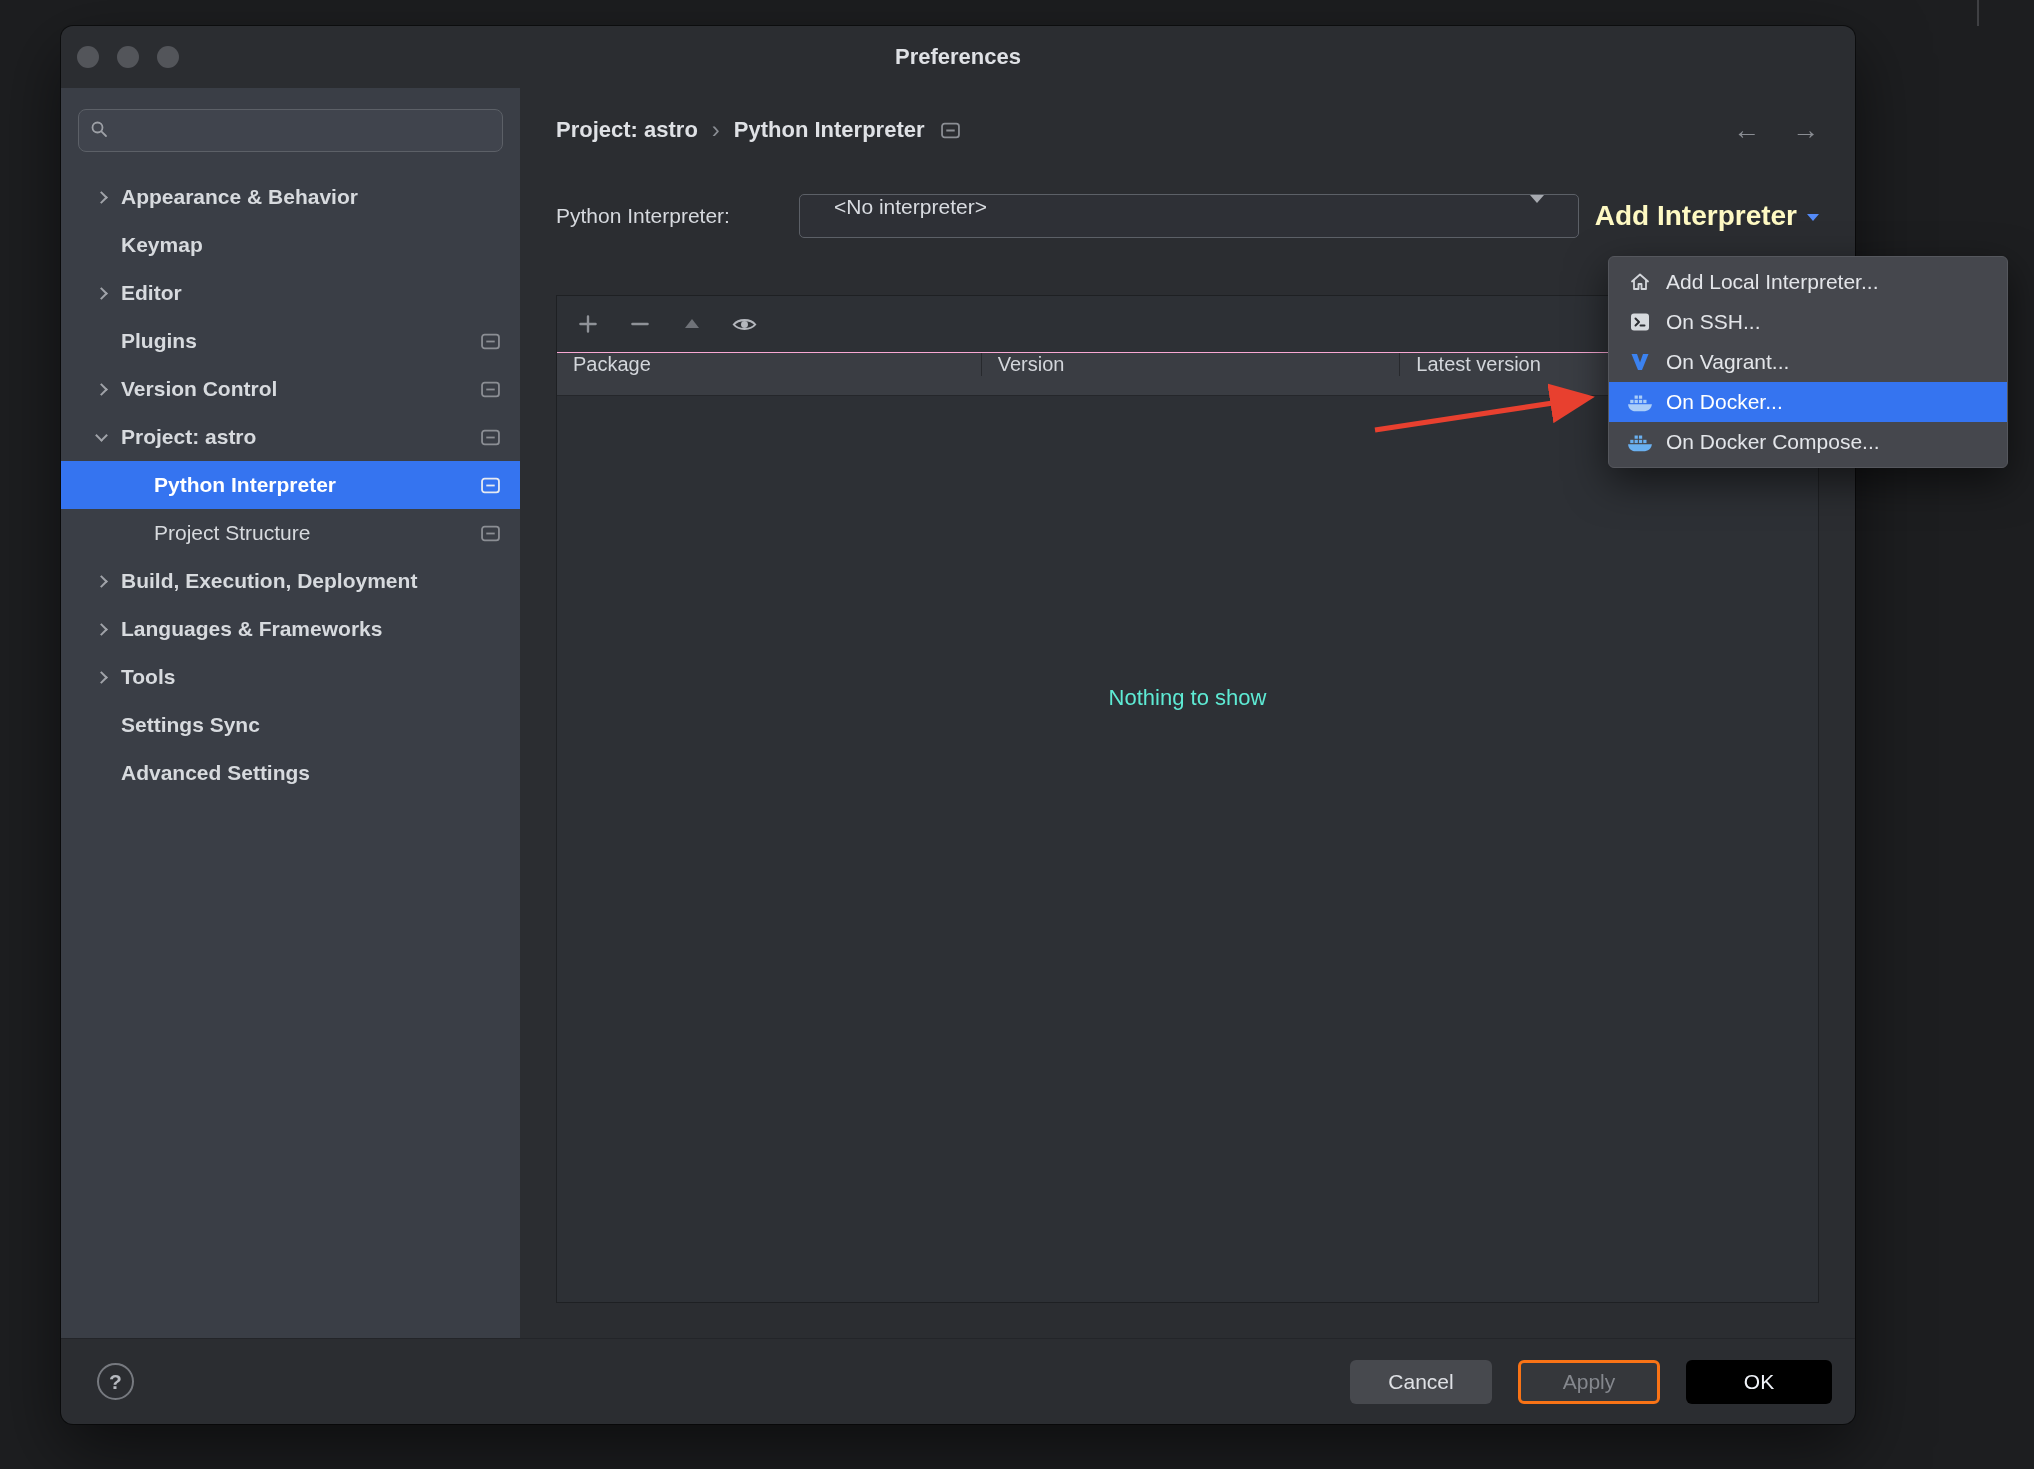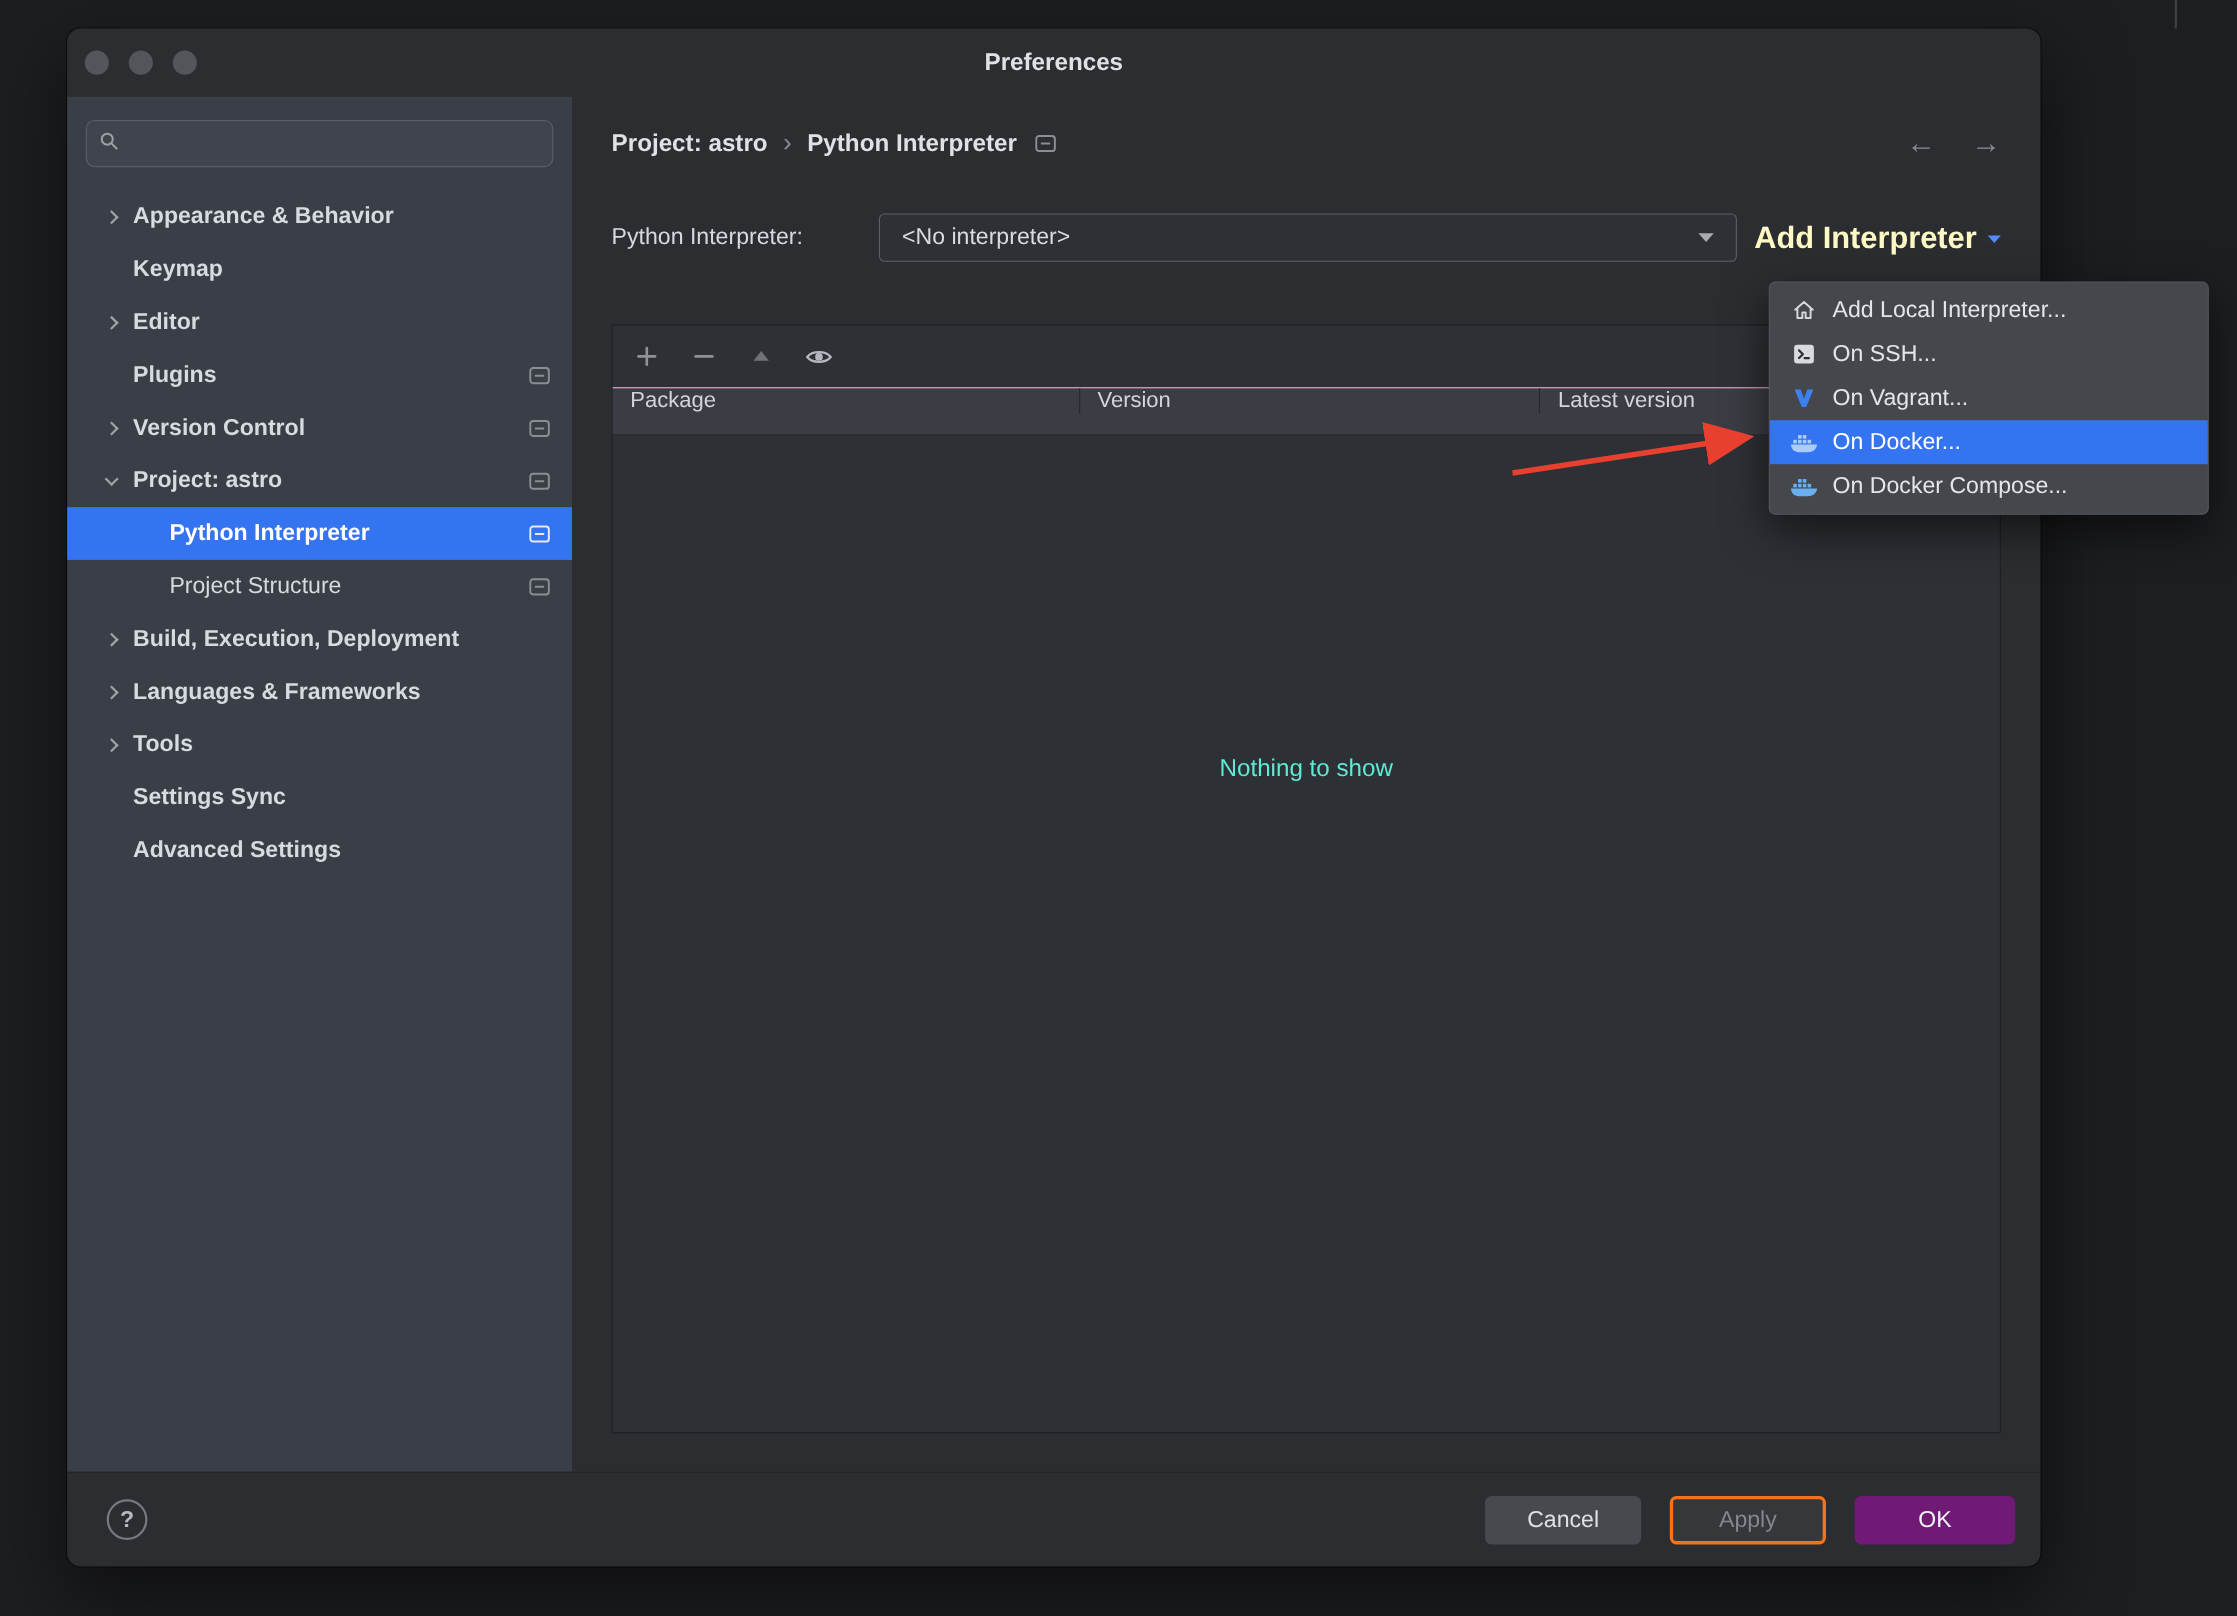--- a/index.html
+++ b/index.html
@@ -40,21 +40,21 @@
   .main{flex:1;display:flex;flex-direction:column;padding:0 36px;min-width:0;}
   .breadcrumb{margin-top:22px;height:40px;display:flex;align-items:center;gap:14px;
               font-size:22px;font-weight:700;color:#dfe1e5;}
   .breadcrumb .sep{color:#8a8d93;font-weight:400;font-size:24px;}
   .nav-arrows{margin-left:auto;display:flex;gap:32px;font-size:27px;color:#8a8d93;font-weight:400;}
   .nav-arrows span{cursor:default;}
 
   .interp-row{margin-top:44px;display:flex;align-items:center;}
   .interp-lab{flex:0 0 243px;font-size:21px;color:#d6d9de;}
   .combo{width:800px;height:44px;border:1px solid #5c6067;border-radius:5px;background:#2e3036;
-         display:flex;align-items:center;padding:0 20px;color:#d8dbe0;font-size:21px;cursor:default;}
+         display:flex;align-items:flex-start;padding:0 34px;color:#d8dbe0;font-size:21px;cursor:default;}
   .combo-caret{margin-left:auto;width:0;height:0;border-left:7px solid transparent;
                border-right:7px solid transparent;border-top:8px solid #a7aab0;}
   .add-link{margin-left:16px;display:flex;align-items:center;gap:10px;color:#fef9c3;font-size:28px;
             font-weight:600;cursor:pointer;white-space:nowrap;text-decoration:none;}
   .link-caret{width:0;height:0;border-left:6px solid transparent;border-right:6px solid transparent;
               border-top:7px solid #548af7;margin-top:3px;}
 
   .panel{margin-top:57px;flex:1;margin-bottom:35px;border:1px solid #1e2023;background:#2d3035;
          display:flex;flex-direction:column;min-height:0;}
   .toolbar{flex:0 0 56px;display:flex;align-items:center;padding-left:16px;gap:22px;}
@@ -71,21 +71,21 @@
   
   .footer{flex:0 0 86px;border-top:1px solid #232529;display:flex;align-items:center;
           padding:0 23px 0 36px;gap:26px;}
   .help{width:37px;height:37px;border-radius:50%;border:2px solid #76797f;color:#b6b9bf;
         display:flex;align-items:center;justify-content:center;font-size:21px;font-weight:700;cursor:pointer;}
   .spacer{flex:1;}
   .btn{height:44px;border-radius:6px;display:flex;align-items:center;justify-content:center;
        font-size:21px;cursor:pointer;border:none;}
   .btn.cancel{width:142px;background:#47494e;color:#dfe1e5;}
   .btn.apply{width:142px;background:#35373b;border:3px solid #f97316;color:#84878d;}
-  .btn.ok{width:146px;background:#701a75;color:#f0f3f8;}
+  .btn.ok{width:146px;background:#000000;color:#f0f3f8;}
 
   
   .menu{position:absolute;left:1608px;top:256px;width:400px;background:#45474d;border:1px solid #55575d;
         border-radius:6px;box-shadow:0 14px 40px rgba(0,0,0,.55);padding:5px 0;z-index:60;}
   .mitem{height:40px;display:flex;align-items:center;padding:0 16px 0 18px;gap:13px;font-size:21px;
          color:#e3e5e9;white-space:nowrap;cursor:pointer;}
   .mitem.selected{background:#3574f0;color:#ffffff;}
   .micon{width:26px;flex:0 0 26px;display:flex;align-items:center;justify-content:center;}
 
   .annotation{position:absolute;left:0;top:0;z-index:70;pointer-events:none;}

